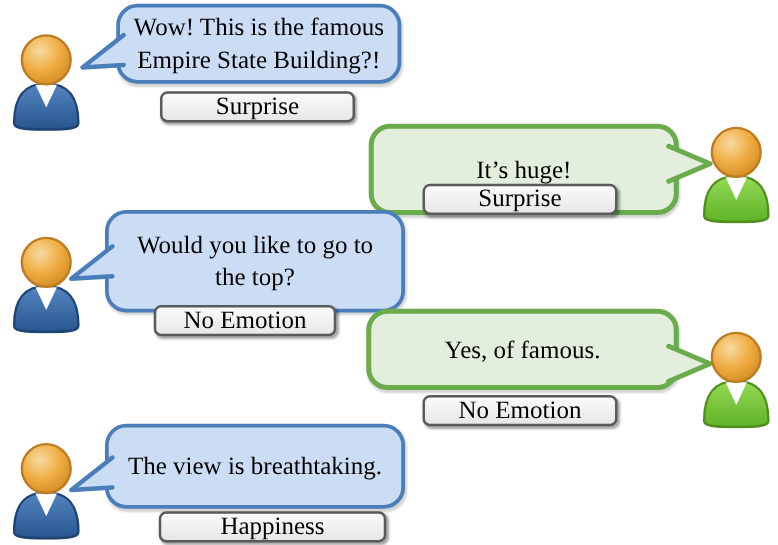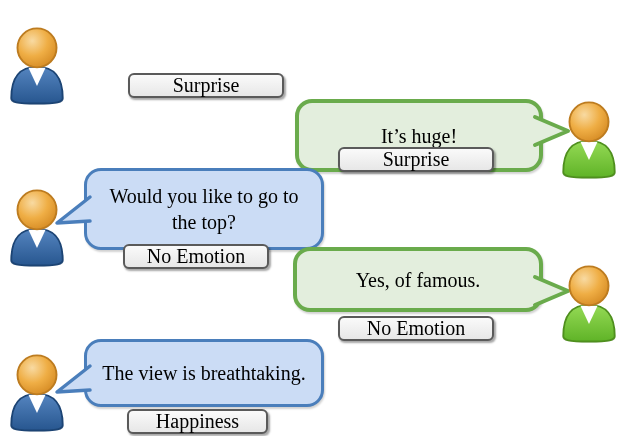--- a/index.html
+++ b/index.html
@@ -97,20 +97,27 @@
         <circle cx="34" cy="24" r="20.5" fill="url(#gHead)" stroke="#bd7c20" stroke-width="2"></circle>
       </symbol>
     </defs>
   </svg>
 
   <div class="avatar" style="left:4px;top:25px;">
     <svg viewBox="0 0 68 84">
         <use href="#person-blue"></use>
       </svg>
   </div>
+  <div class="bubble blue" style="left:93px;top:3px;width:228px;height:64px;">
+    <svg class="tail tail-left" style="top:20px;" width="36" height="34" viewBox="0 0 36 34">
+      <path class="tail-path-blue" d="M35,2 L2,28 L35,26"></path>
+    </svg>
+    <div>Wow! This is the famous</div>
+    <div>Empire State Building?!</div>
+  </div>
   <div class="emo" style="left:128px;top:73px;width:156px;">Surprise</div>
 
   <div class="bubble green" style="left:295px;top:79px;width:248px;height:73px;margin-top:20px;">
     <svg class="tail tail-right" style="top:12px;" width="36" height="36" viewBox="0 0 36 36">
       <path class="tail-path-green" d="M1,2 L34,16 L1,30"></path>
     </svg>
     <div>It’s huge!</div>
   </div>
   <div class="emo" style="left:338px;top:147px;width:156px;">Surprise</div>
   <div class="avatar" style="left:556px;top:99px;">
@@ -150,15 +157,15 @@
     <svg viewBox="0 0 68 84">
         <use href="#person-blue"></use>
       </svg>
   </div>
   <div class="bubble blue" style="left:84px;top:339px;width:240px;height:68px;">
     <svg class="tail tail-left" style="top:22px;" width="36" height="34" viewBox="0 0 36 34">
       <path class="tail-path-blue" d="M35,2 L2,28 L35,26"></path>
     </svg>
     <div>The view is breathtaking.</div>
   </div>
-  <div class="emo" style="left:127px;top:409px;width:141px;">Happiness</div>
+  <div class="emo" style="left:127px;top:409px;width:182px;">Happiness</div>
 
 </div>
 
 </body></html>

